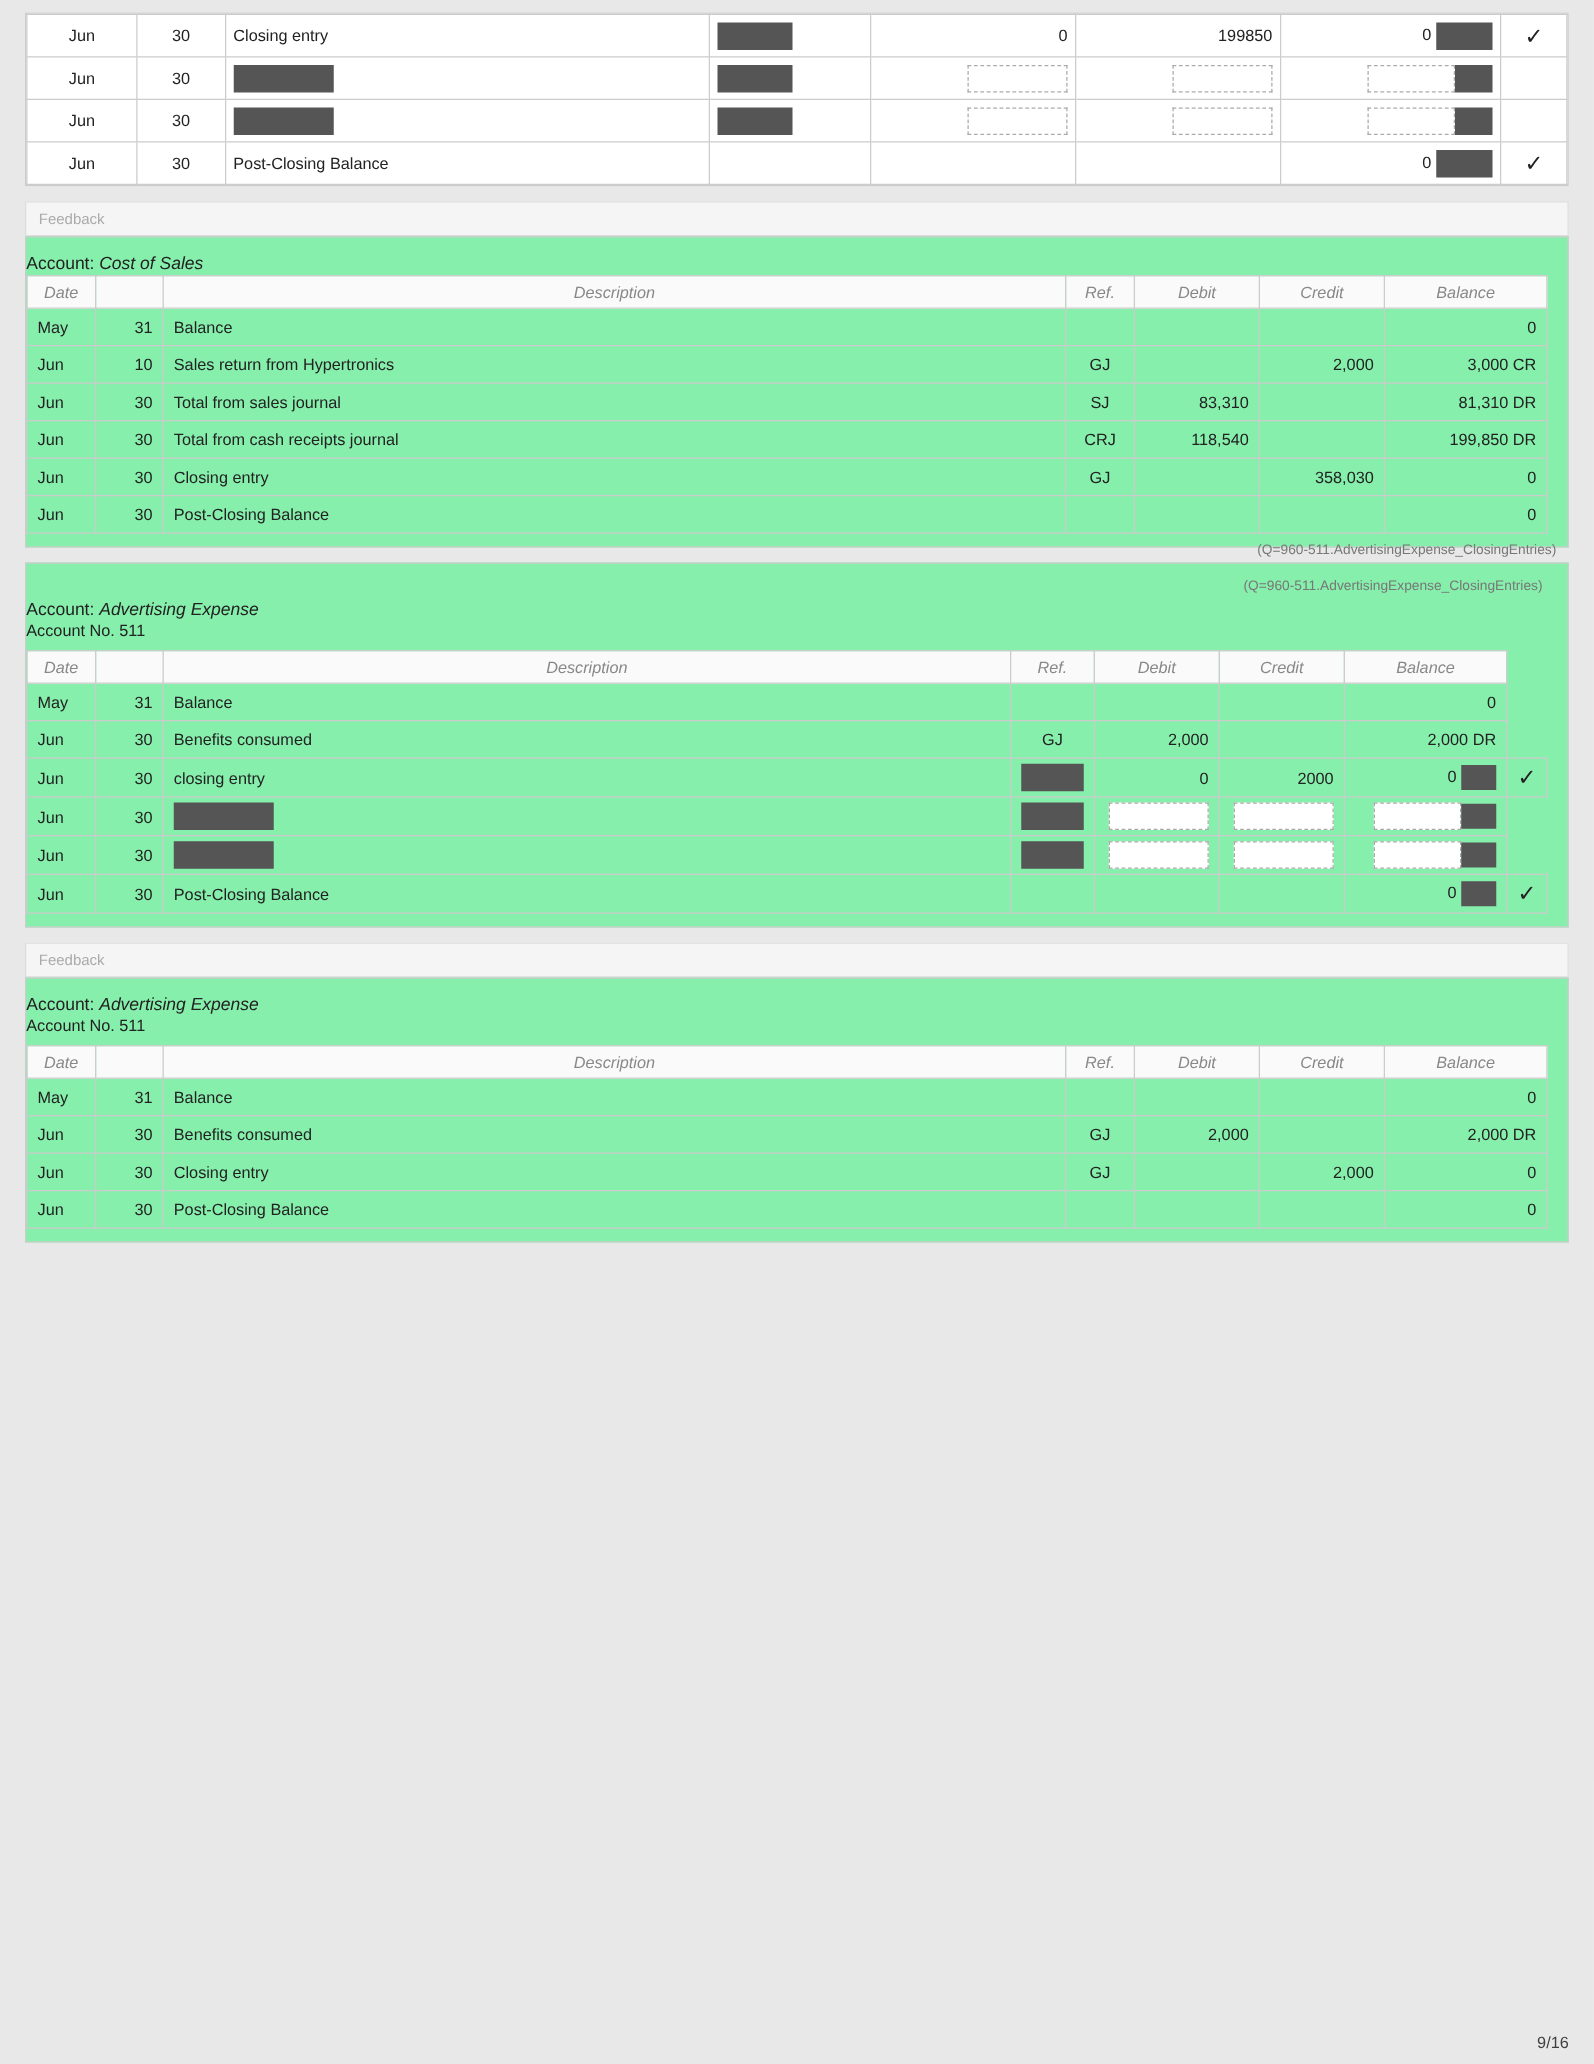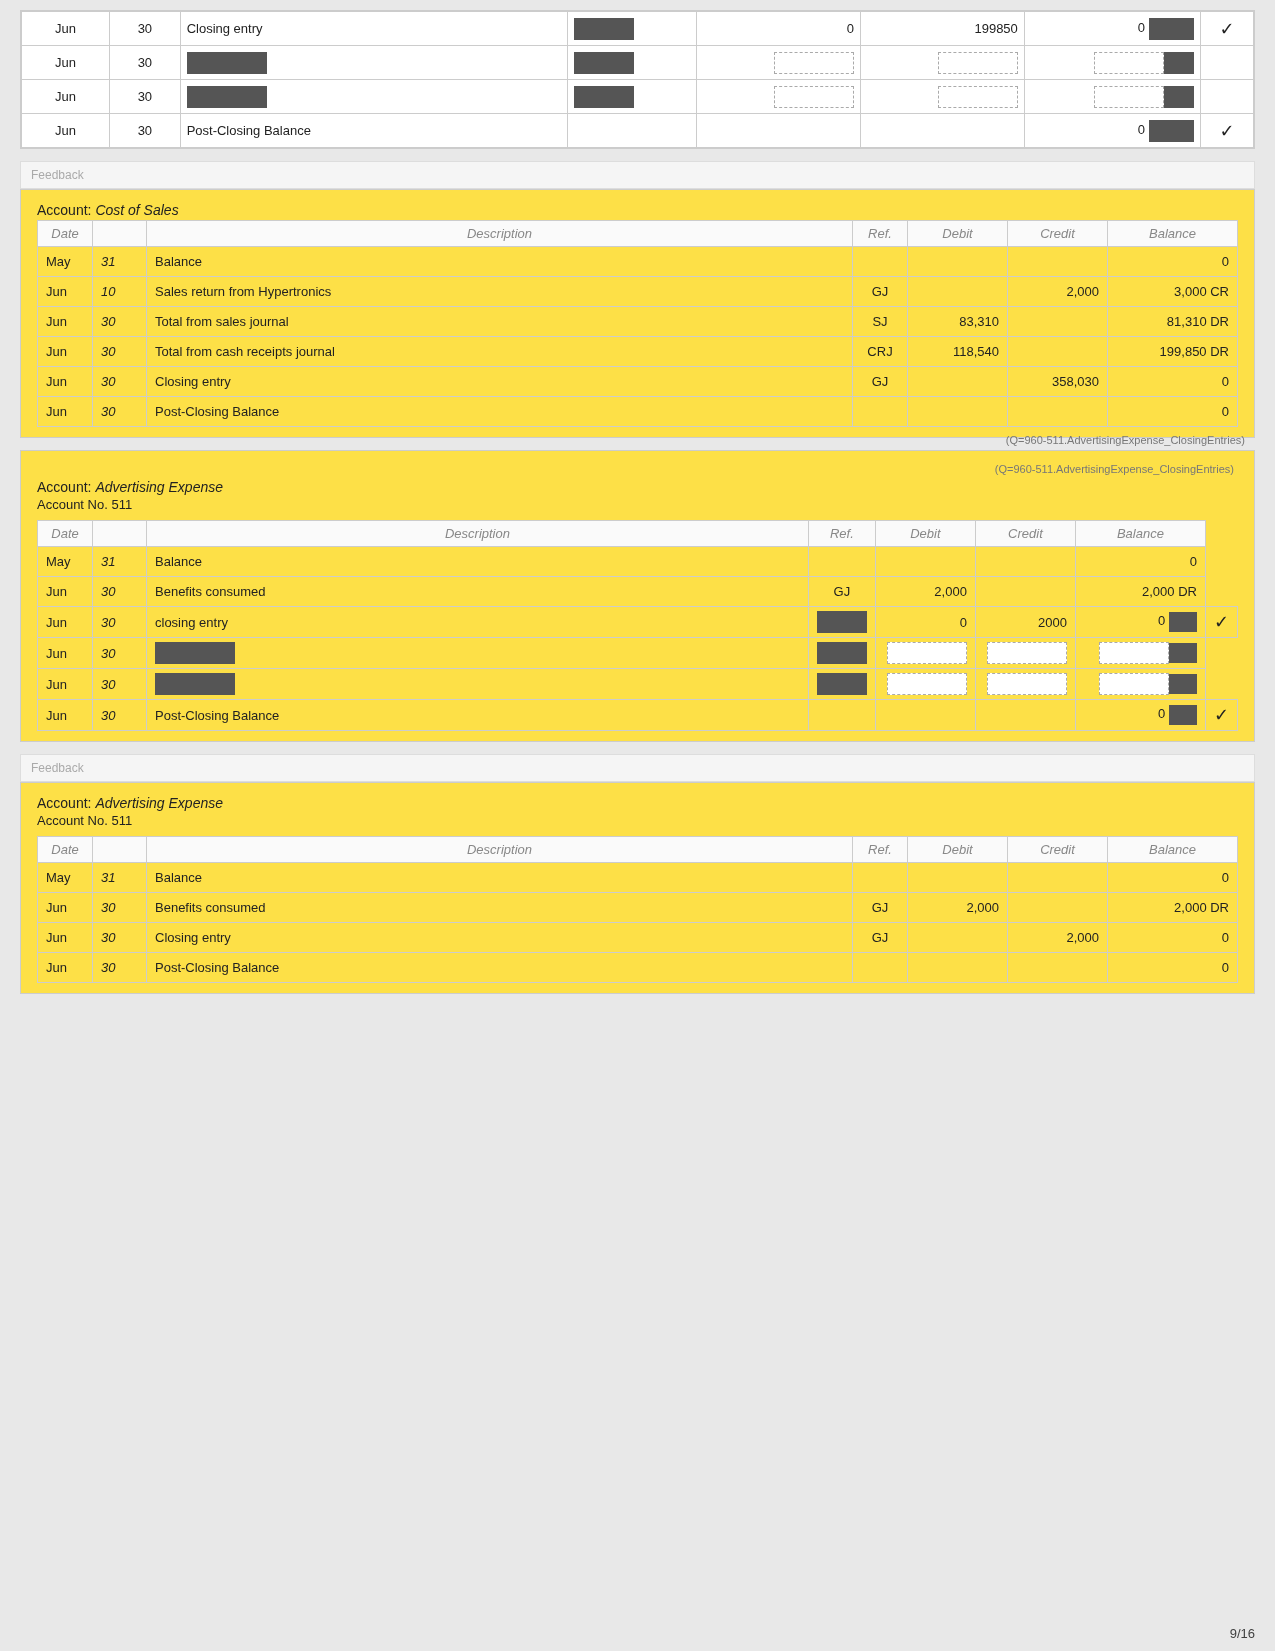--- a/index.html
+++ b/index.html
@@ -50,24 +50,24 @@
     .dark-input-sm {
       display: inline-block;
       width: 45px;
       height: 22px;
       background: #555;
       vertical-align: middle;
     }
     .check-mark { font-size: 18px; color: #222; }
     
     .account-section {
-      background: #fde047;
+      background: #86efac;
       border: 1px solid #ccc;
       margin-bottom: 12px;
-      padding: 12px 16px 0 16px;
+      padding: 12px 16px 0 0;
     }
     .account-title {
       font-size: 14px;
       font-weight: normal;
       margin-bottom: 2px;
     }
     .account-title em { font-style: italic; font-weight: normal; }
     .account-no { font-size: 13px; margin-bottom: 8px; }
     .ledger-table {
       width: 100%;
@@ -85,21 +85,21 @@
     }
     .ledger-table th.left { text-align: center; }
     .ledger-table td {
       border: 1px solid #ccc;
       padding: 4px 8px;
       height: 30px;
     }
     .ledger-table td.center { text-align: center; }
     .ledger-table td.right { text-align: right; }
     .ledger-table td.month-col { width: 55px; }
-    .ledger-table td.day-col { width: 54px; text-align: left; font-style: italic; }
+    .ledger-table td.day-col { width: 54px; text-align: right; }
     .ledger-table td.desc-col { }
     .ledger-table td.ref-col { width: 55px; text-align: center; }
     .ledger-table td.num-col { width: 100px; text-align: right; }
     .ledger-table td.bal-col { width: 130px; text-align: right; }
     .feedback-bar {
       background: #f5f5f5;
       border: 1px solid #ddd;
       padding: 6px 10px;
       color: #aaa;
       font-size: 12px;

